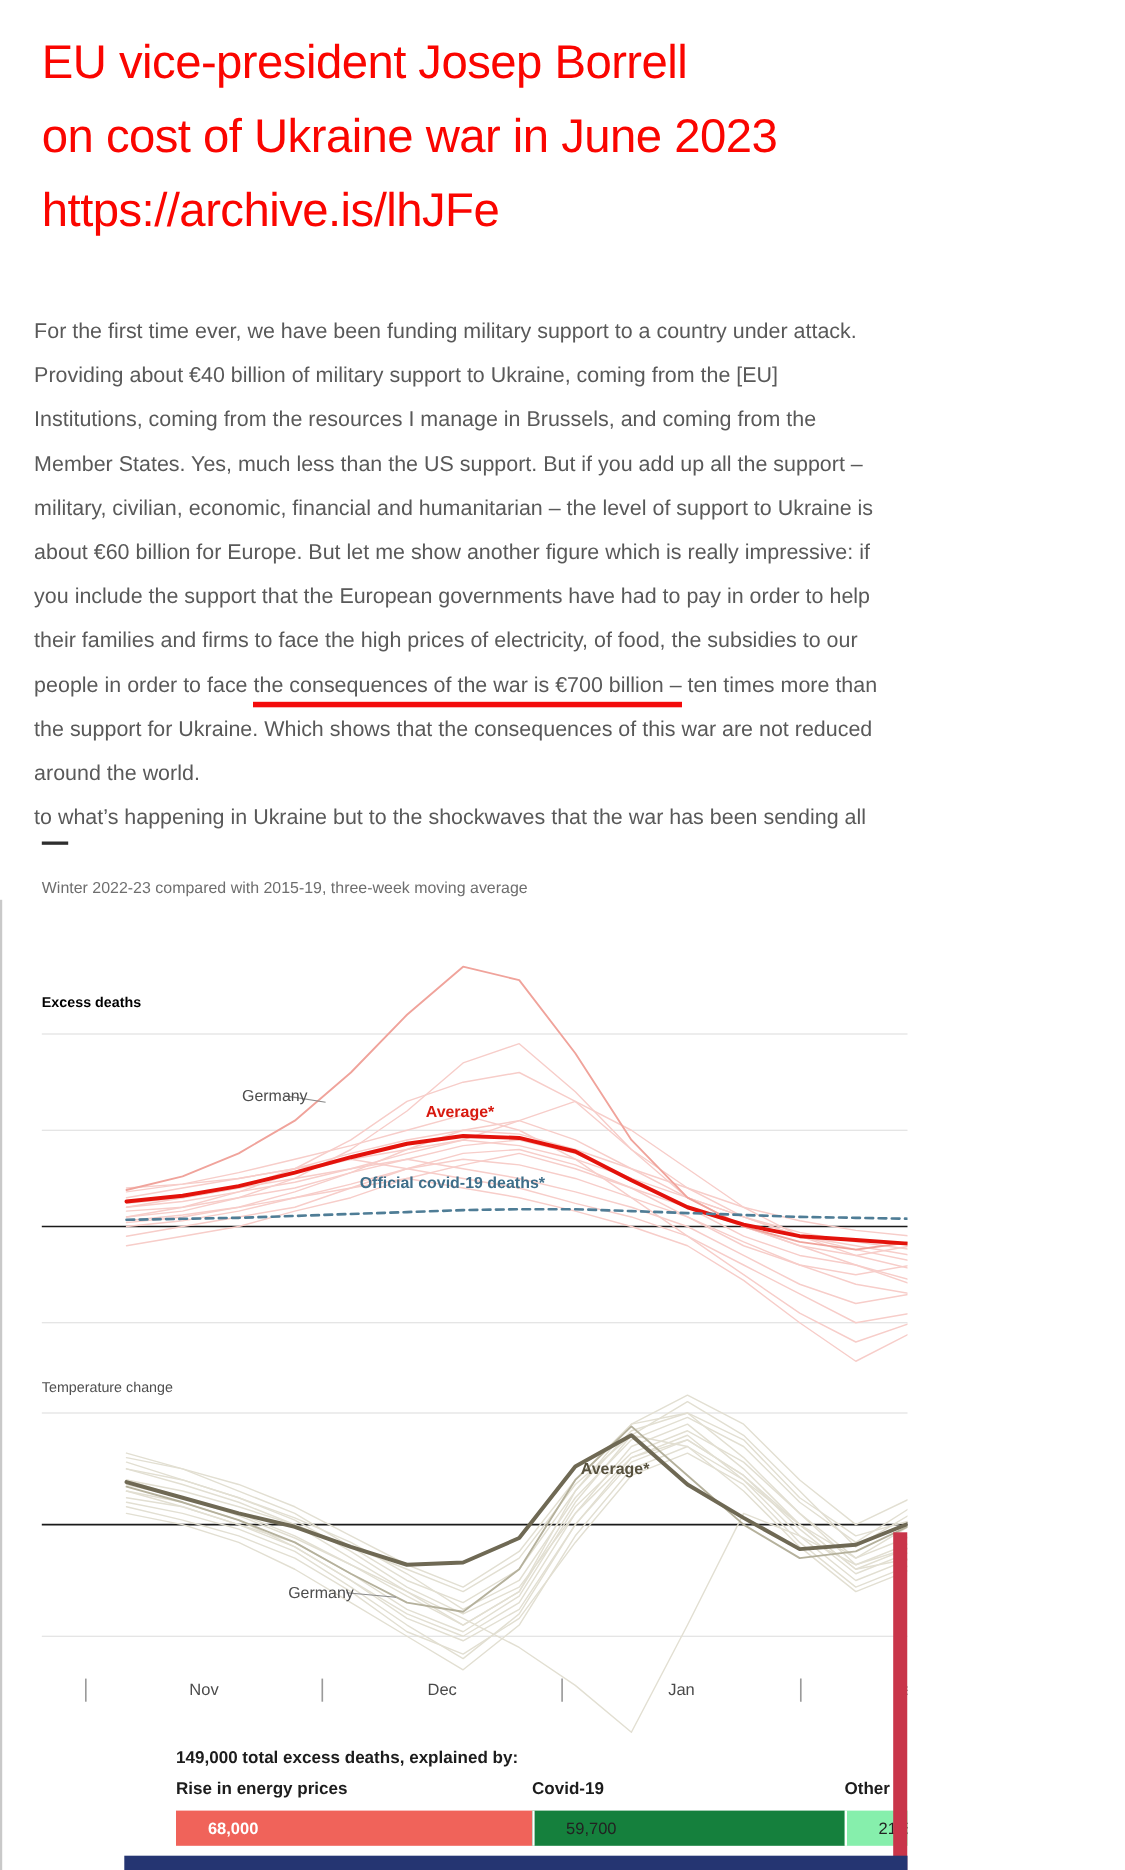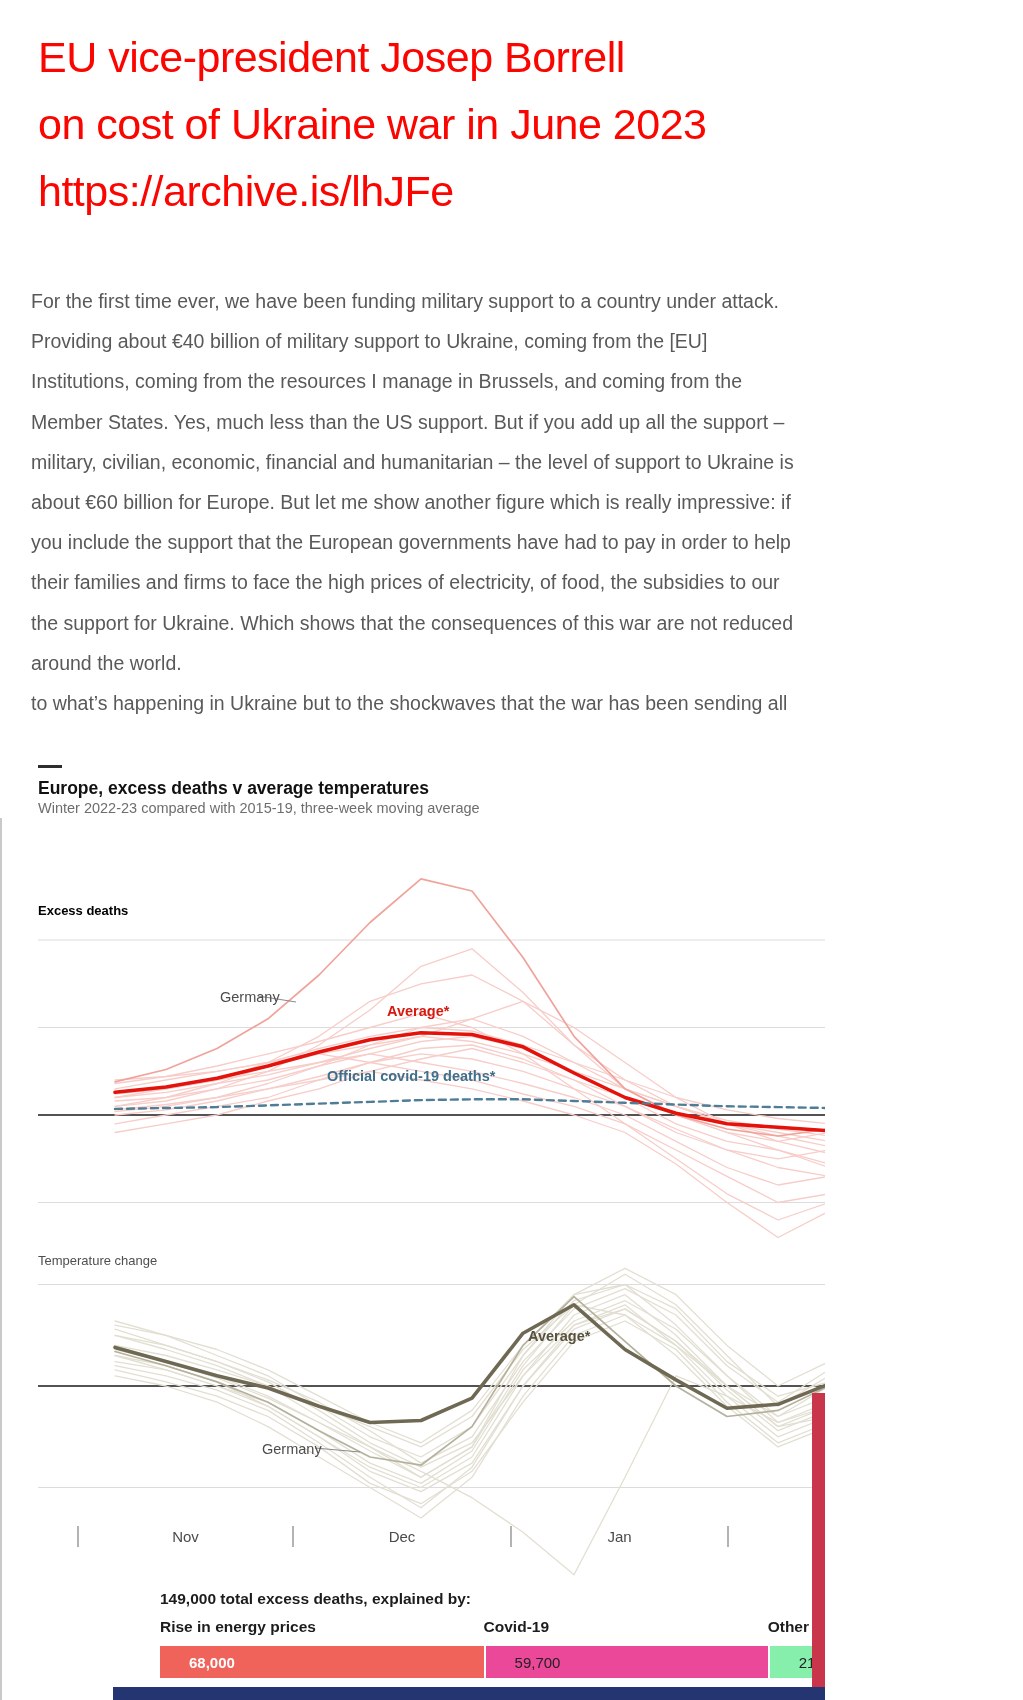--- a/index.html
+++ b/index.html
@@ -46,28 +46,28 @@
 
   <div class="quote" id="quote">
       <div>For the first time ever, we have been funding military support to a country under attack.</div>
       <div>Providing about €40 billion of military support to Ukraine, coming from the [EU]</div>
       <div>Institutions, coming from the resources I manage in Brussels, and coming from the</div>
       <div>Member States. Yes, much less than the US support. But if you add up all the support –</div>
       <div>military, civilian, economic, financial and humanitarian – the level of support to Ukraine is</div>
       <div>about €60 billion for Europe. But let me show another figure which is really impressive: if</div>
       <div>you include the support that the European governments have had to pay in order to help</div>
       <div>their families and firms to face the high prices of electricity, of food, the subsidies to our</div>
+      <div><span>people in order to face </span><span class="u-red">the consequences of the war is €700 billion –</span><span> ten times more than</span></div>
       <div>the support for Ukraine. Which shows that the consequences of this war are not reduced</div>
       <div>around the world.</div>
       <div>to what’s happening in Ukraine but to the shockwaves that the war has been sending all</div>
     </div>
 
   <div class="left-rule"></div>
   <div class="kicker"></div>
-  <div class="c-title">Europe, excess deaths v average temperatures</div>
   <div class="c-sub">Winter 2022-23 compared with 2015-19, three-week moving average</div>
 
   <svg class="overlay" id="chart-svg" width="1023" height="1700" viewBox="0 0 1023 1700">
       <line x1="38" y1="940" x2="977" y2="940" stroke="#dcdcdc" stroke-width="1"></line>
       <line x1="38" y1="1027.5" x2="977" y2="1027.5" stroke="#dcdcdc" stroke-width="1"></line>
       <line x1="38" y1="1115" x2="977" y2="1115" stroke="#1a1a1a" stroke-width="1.5"></line>
       <line x1="38" y1="1202.5" x2="977" y2="1202.5" stroke="#dcdcdc" stroke-width="1"></line>
       <polyline points="115,1106.3 166,1101.0 217,1088.8 268,1071.3 319,1045.0 370,1010.0 421,966.3 472,948.8 523,992.5 574,1045.0 625,1088.8 676,1115.0 727,1132.5 778,1141.3 829,1132.5 880,1129.0" fill="none" stroke="#f7cdc9" stroke-width="1.3" stroke-linejoin="round" stroke-linecap="round"></polyline>
       <polyline points="115,1097.5 166,1088.8 217,1080.0 268,1062.5 319,1036.3 370,1001.3 421,983.8 472,975.0 523,1001.3 574,1045.0 625,1080.0 676,1106.3 727,1123.8 778,1132.5 829,1141.3 880,1136.0" fill="none" stroke="#f7cdc9" stroke-width="1.3" stroke-linejoin="round" stroke-linecap="round"></polyline>
       <polyline points="115,1111.5 166,1106.3 217,1097.5 268,1083.5 319,1066.0 370,1045.0 421,1027.5 472,1018.8 523,1036.3 574,1062.5 625,1088.8 676,1106.3 727,1120.3 778,1129.0 829,1136.0 880,1123.8" fill="none" stroke="#f7cdc9" stroke-width="1.3" stroke-linejoin="round" stroke-linecap="round"></polyline>
@@ -141,19 +141,19 @@
     </div>
 
   <div class="bk-title">149,000 total excess deaths, explained by:</div>
   <div id="bk-labels">
       <div class="bk-lab" style="left: 160px;">Rise in energy prices</div>
       <div class="bk-lab" style="left: 483.592px;">Covid-19</div>
       <div class="bk-lab" style="left: 767.688px;">Other</div>
     </div>
   <div class="bk-bar" id="bk-bar">
       <div class="bk-seg" style="width: 323.592px; background: rgb(240, 99, 90); color: rgb(255, 255, 255); font-weight: bold;">68,000</div>
-      <div class="bk-seg" style="width: 284.095px; background: #ec4899; color: rgb(34, 34, 34); border-left: 2px solid rgb(255, 255, 255);">59,700</div>
+      <div class="bk-seg" style="width: 284.095px; background: #15803d; color: rgb(34, 34, 34); border-left: 2px solid rgb(255, 255, 255);">59,700</div>
       <div class="bk-seg" style="width: 102.312px; background: #86efac; color: rgb(34, 34, 34); border-left: 2px solid rgb(255, 255, 255);">21,500</div>
     </div>
 
   <div class="v-strip" style="background: rgb(201, 53, 74);"></div>
   <div class="h-strip" style="background: rgb(37, 53, 114);"></div>
 </div>
 
 </body></html>

